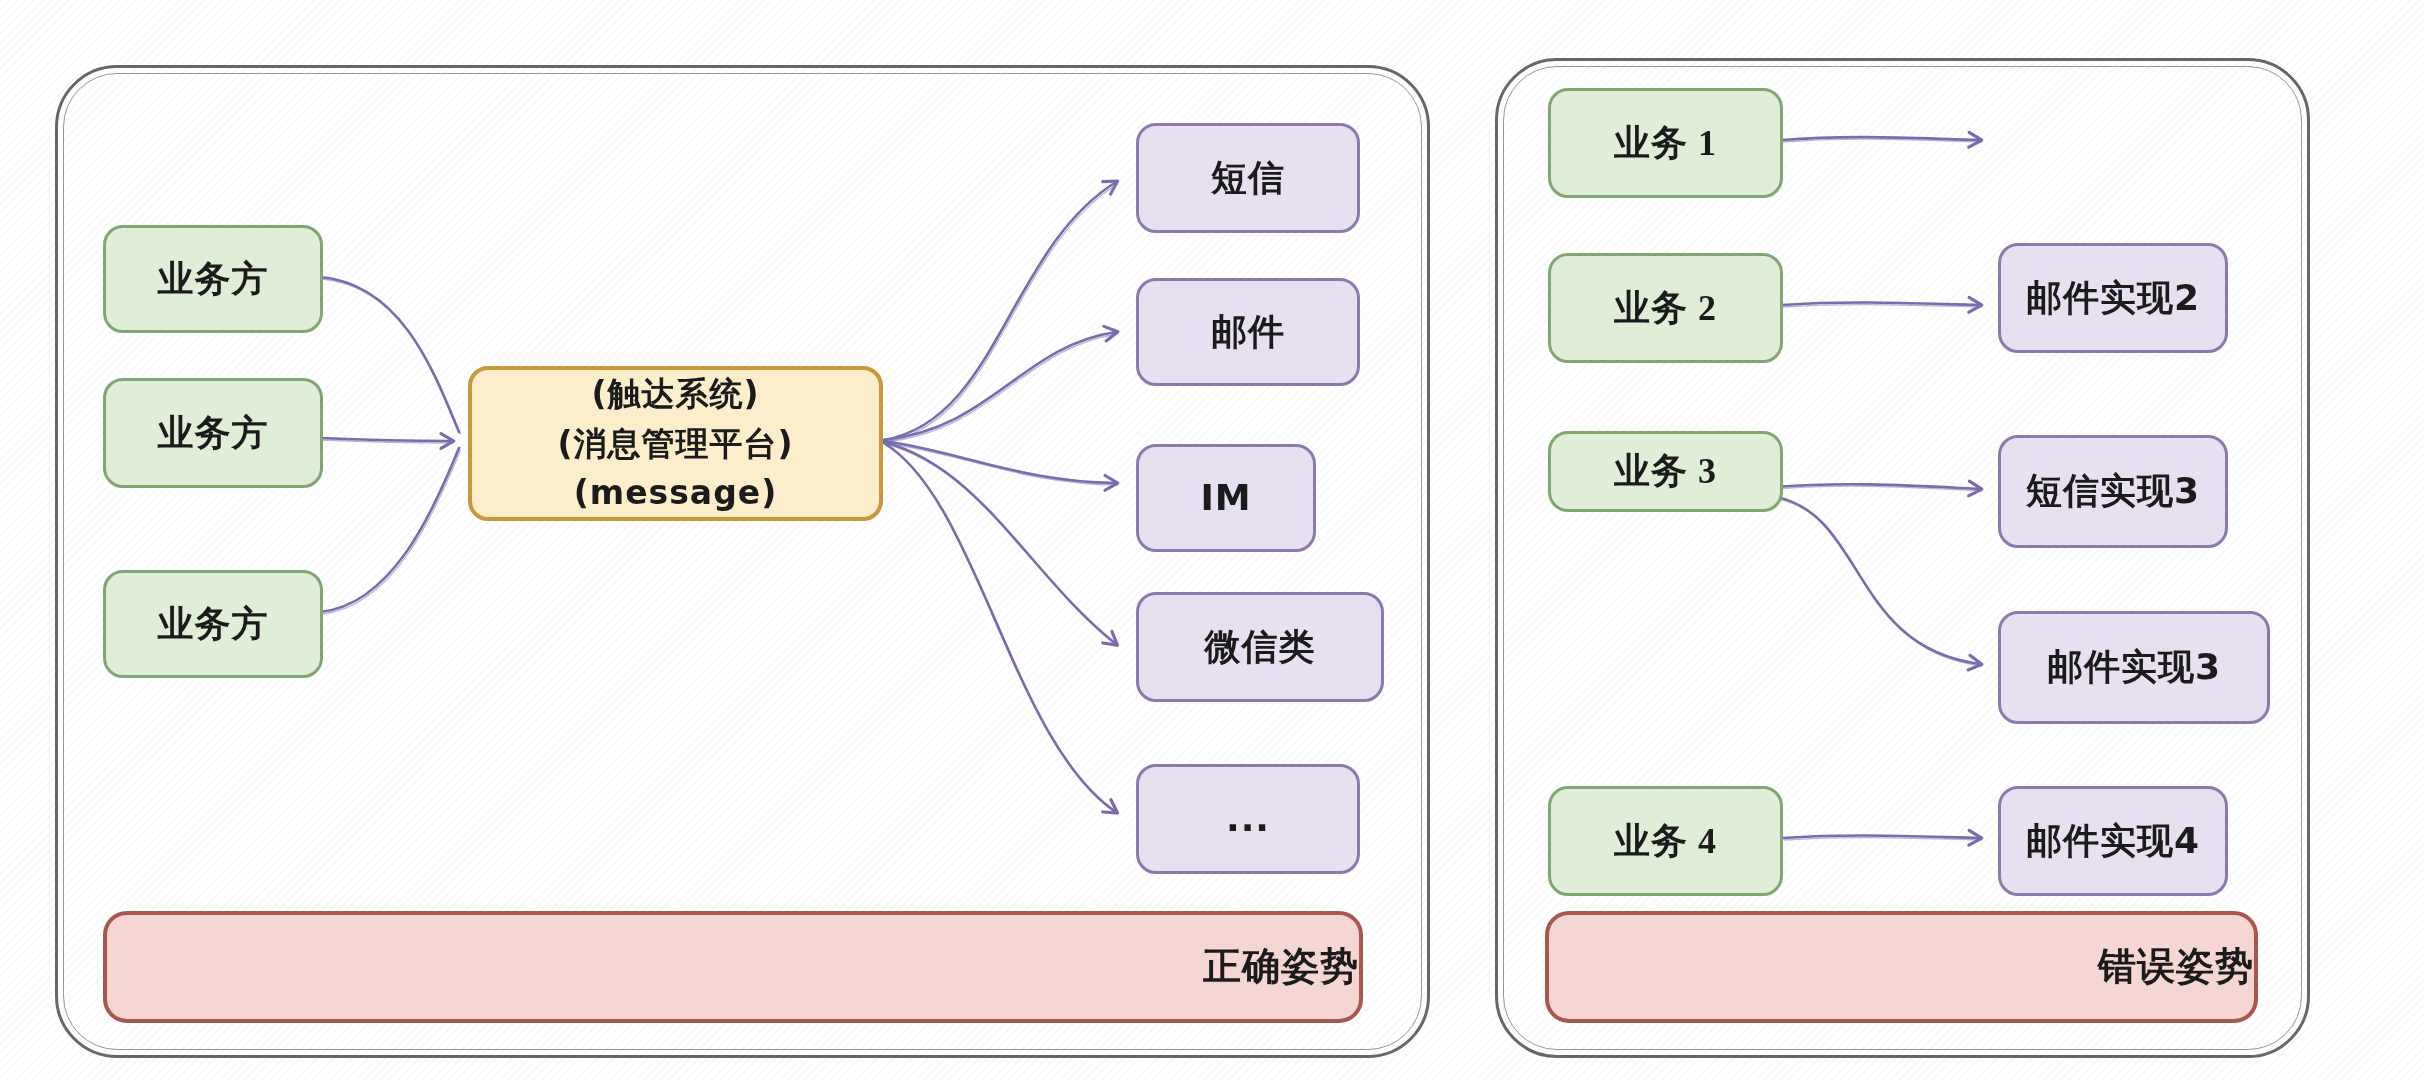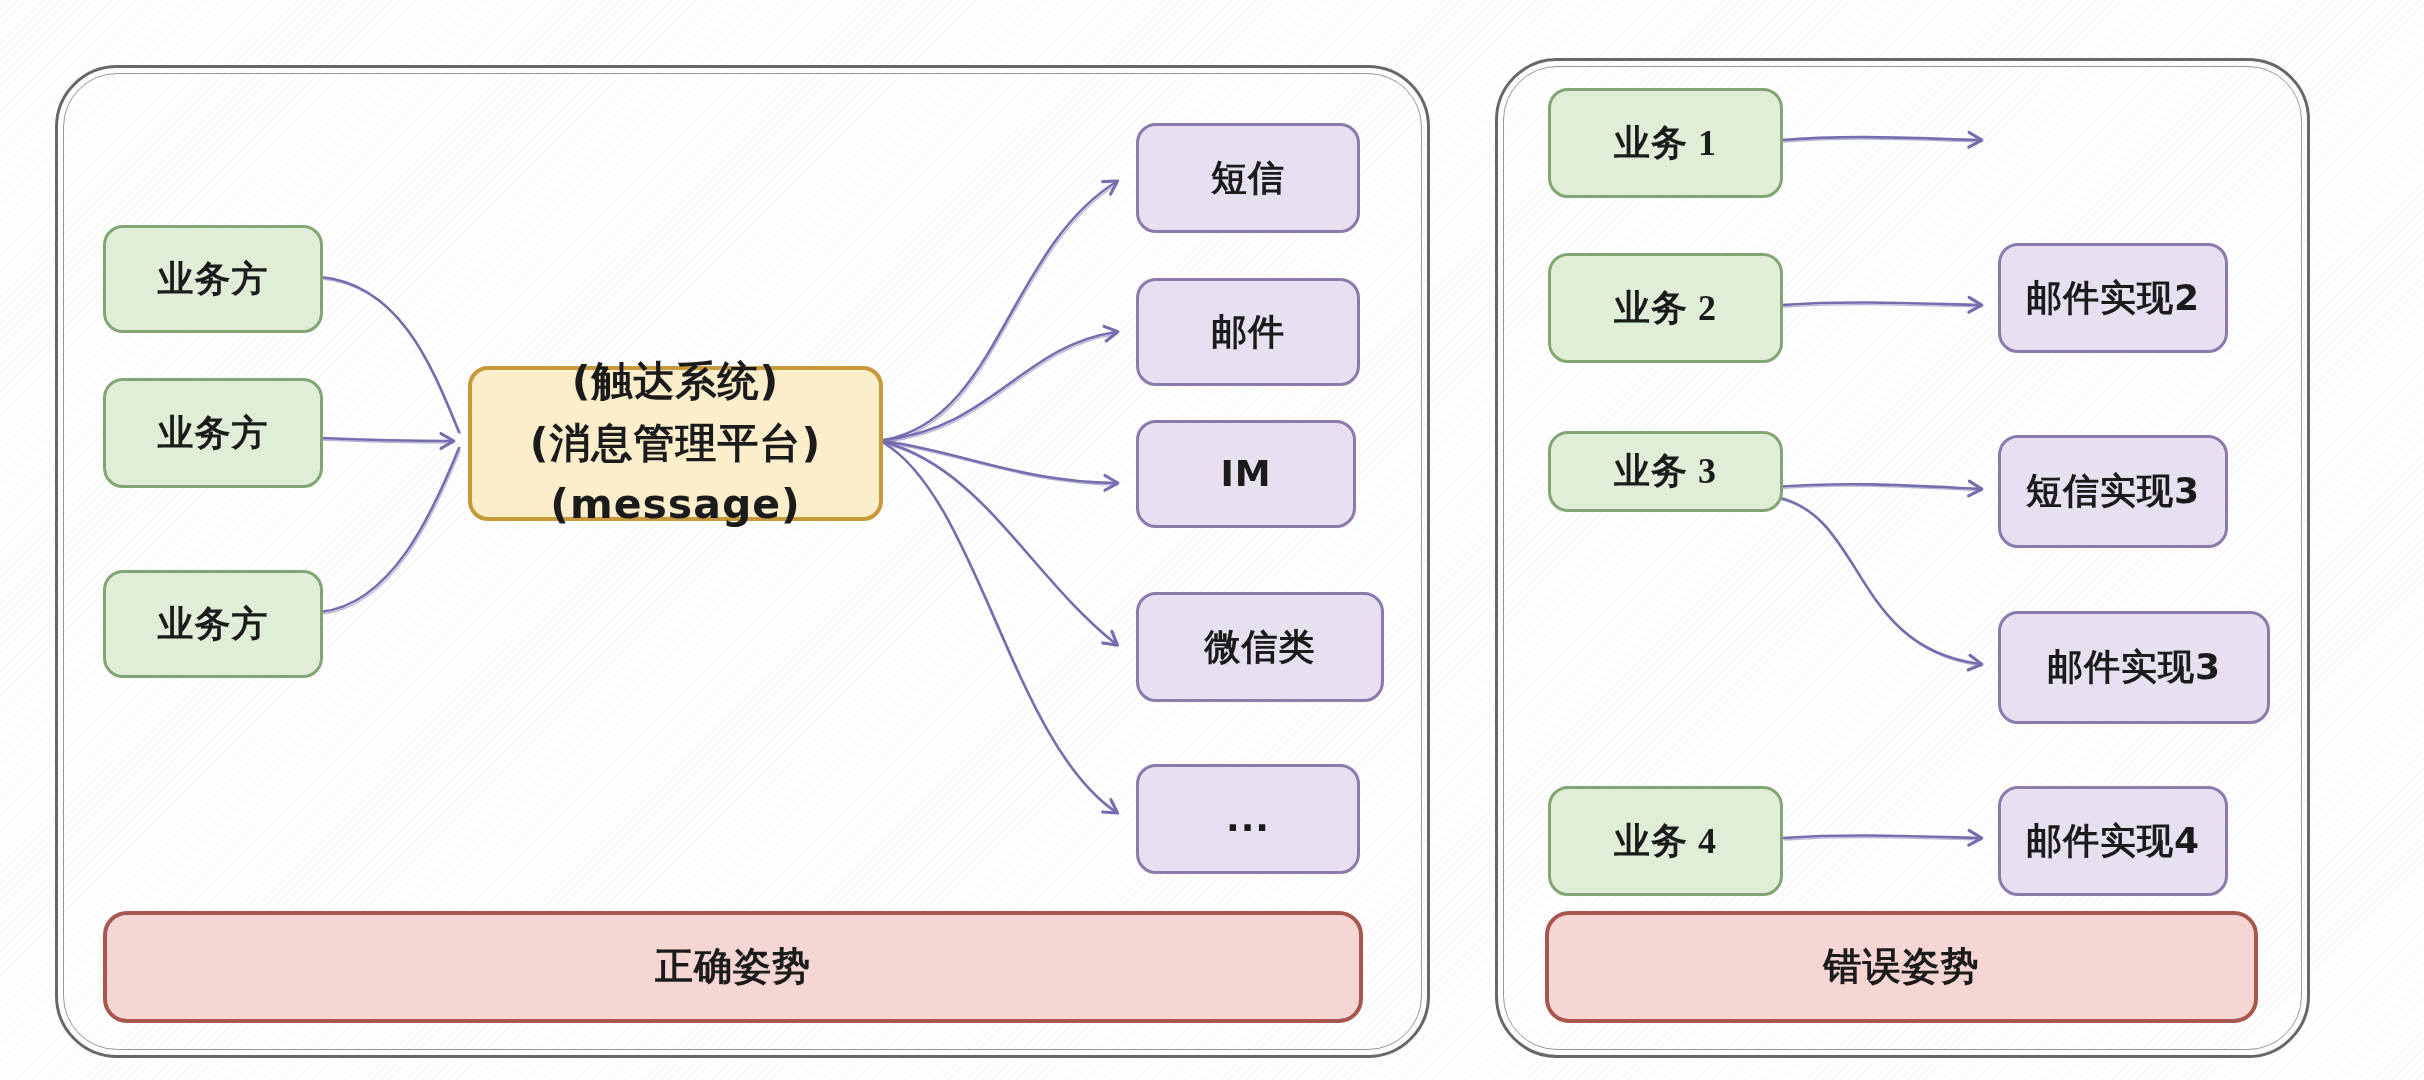--- a/index.html
+++ b/index.html
@@ -25,22 +25,22 @@
   .panel.right{left:1495px;top:58px;width:815px;height:1000px;}
   .node{
     position:absolute;box-sizing:border-box;
     display:flex;align-items:center;justify-content:center;
     border-radius:20px;
     font-size:36px;font-weight:600;letter-spacing:1px;
     text-align:center;line-height:1.35;
   }
   .node.green{background:var(--green_fill,#e0eed8);border:3.5px solid var(--green_border,#82a673);font-family:Liberation Serif, serif;}
   .node.purple{background:var(--purple_fill,#e7e0f0);border:3.5px solid var(--purple_border,#8d7aad);}
-  .node.orange{background:var(--orange_fill,#fcedcb);border:4px solid var(--orange_border,#c8993a);font-size:41px;line-height:1.5;}
-  .node.caption{background:var(--red_fill,#f5d6d2);border:4px solid var(--red_border,#a8574f);border-radius:24px;font-size:38px;}
+  .node.orange{background:var(--orange_fill,#fcedcb);border:4px solid var(--orange_border,#c8993a);font-size:33px;line-height:1.5;}
+  .node.caption{background:var(--red_fill,#f5d6d2);border:4px solid var(--red_border,#a8574f);border-radius:24px;font-size:38px;justify-content:flex-end;}
   .arrow-layer{position:absolute;left:0;top:0;pointer-events:none;}
   .conn{fill:none;stroke:var(--arrow,#746dae);stroke-width:2.6;stroke-linecap:round;}
   .conn.ghost{stroke-width:1.3;opacity:.5;}
   .arrowhead{stroke:var(--arrow,#746dae);}
 </style>
 </head>
 <body>
 
 <div class="canvas">
 
@@ -103,21 +103,21 @@
         <div>(message)</div>
       </div>
     </div>
 
     <div class="node purple" style="left:1078px;top:55px;width:224px;height:110px">
       <span>短信</span>
     </div>
     <div class="node purple" style="left:1078px;top:210px;width:224px;height:108px">
       <span>邮件</span>
     </div>
-    <div class="node purple" style="left:1078px;top:352px;width:220px;height:108px">
+    <div class="node purple" style="left:1078px;top:376px;width:180px;height:108px">
       <span>IM</span>
     </div>
     <div class="node purple" style="left:1078px;top:524px;width:248px;height:110px">
       <span>微信类</span>
     </div>
     <div class="node purple" style="left:1078px;top:696px;width:224px;height:110px">
       <span>...</span>
     </div>
 
     <div class="node caption" style="left:45px;top:843px;width:1260px;height:112px">

